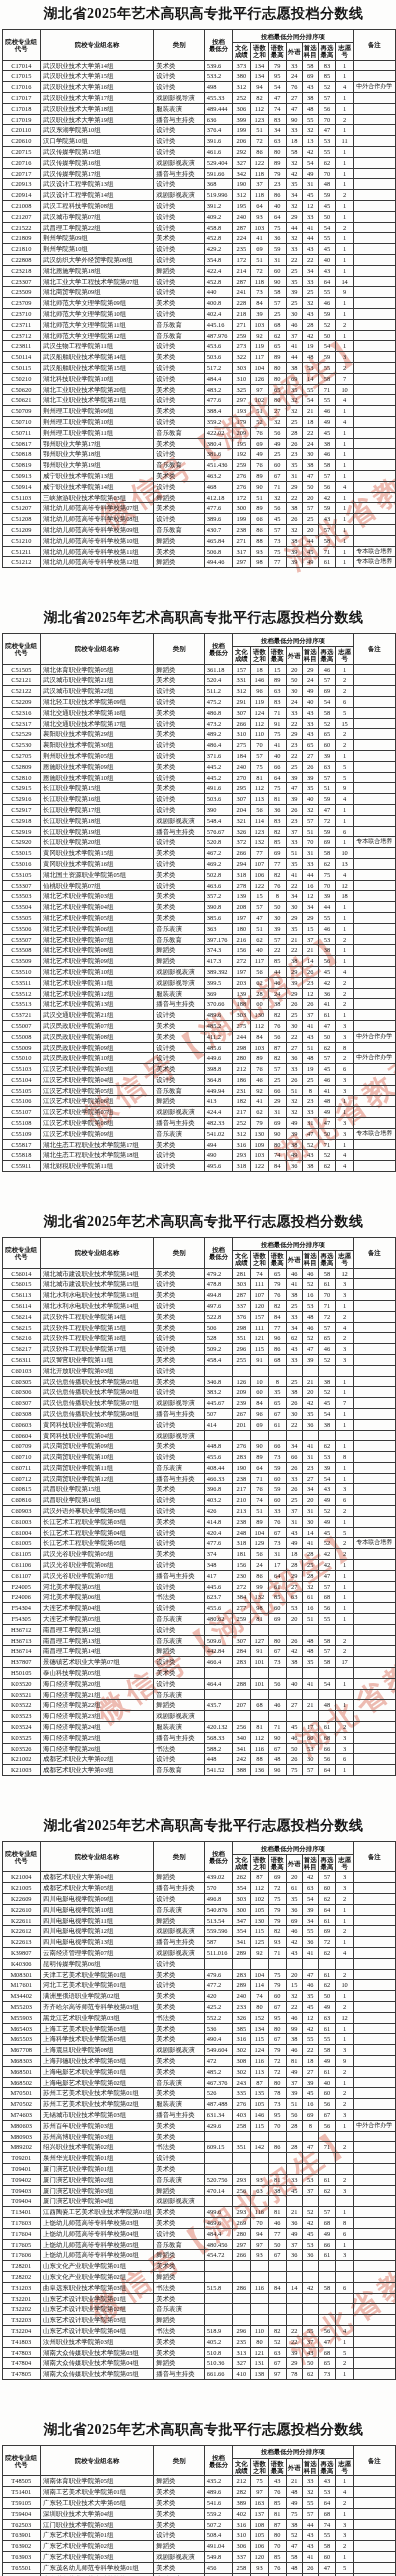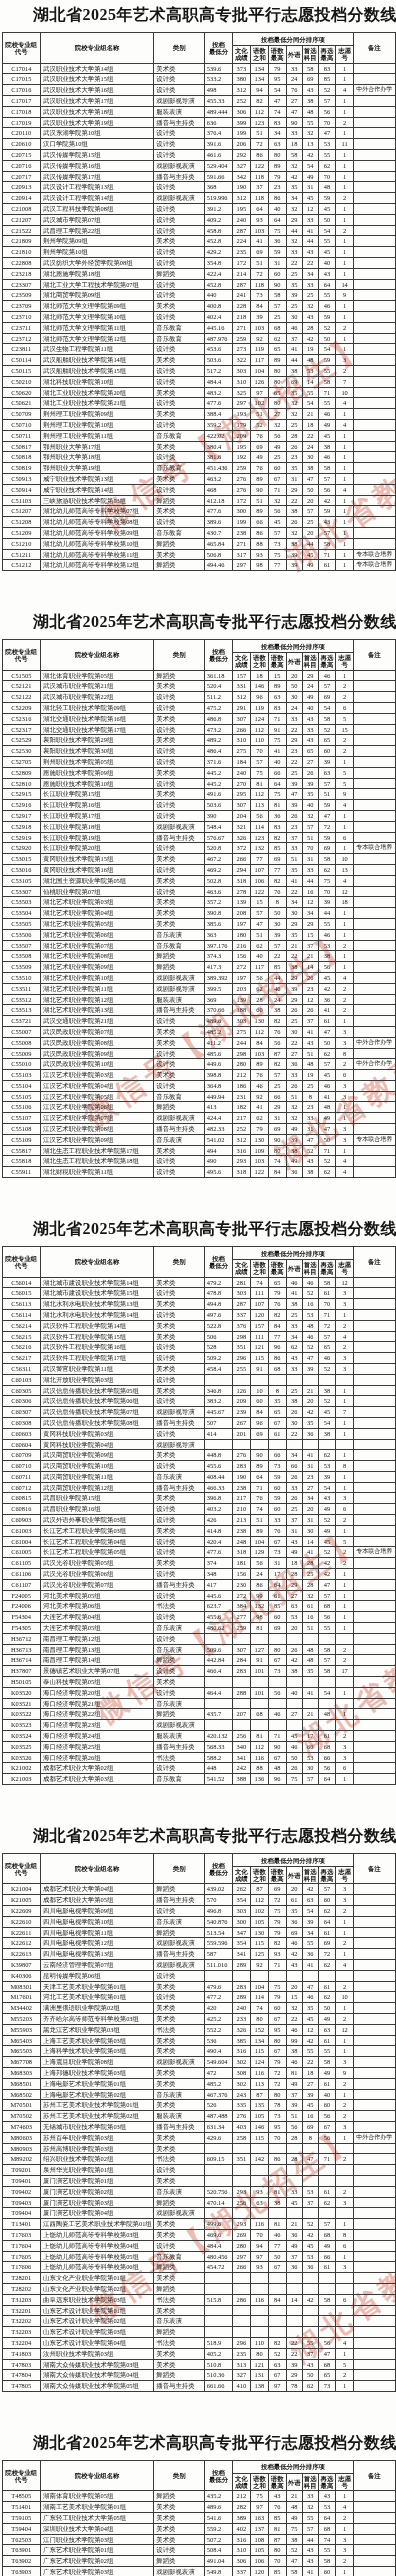--- a/index.html
+++ b/index.html
@@ -5,21 +5,21 @@
   html,body{margin:0;padding:0;}
   body{
     width:397px; background:#fdfdfc; color:#151515;
     font-family:"Liberation Serif","DejaVu Serif",serif;
     position:relative; overflow:hidden;
   }
   .sheet{position:relative; width:397px; z-index:1;}
   .section{margin-top:41px;}
   .section:first-child{margin-top:5.2px;}
   .title{
-    text-align:right; font-size:16px; font-weight:bold;
+    text-align:center; font-size:14px; font-weight:bold;
     letter-spacing:0.5px; margin:0 0 6.2px 0;padding-left:10px;
   }
   table{
     width:394px; margin:0 auto; border-collapse:collapse; table-layout:fixed;
     border:1px solid #2e2e2e; background:transparent;
   }
   th,td{border:0.5px solid #3a3a3a; padding:0 1px; overflow:hidden; white-space:nowrap;}
   thead th{
     font-size:6.4px; font-weight:bold; text-align:center;
     white-space:pre-line; line-height:1.12; padding:0.5px 0;

